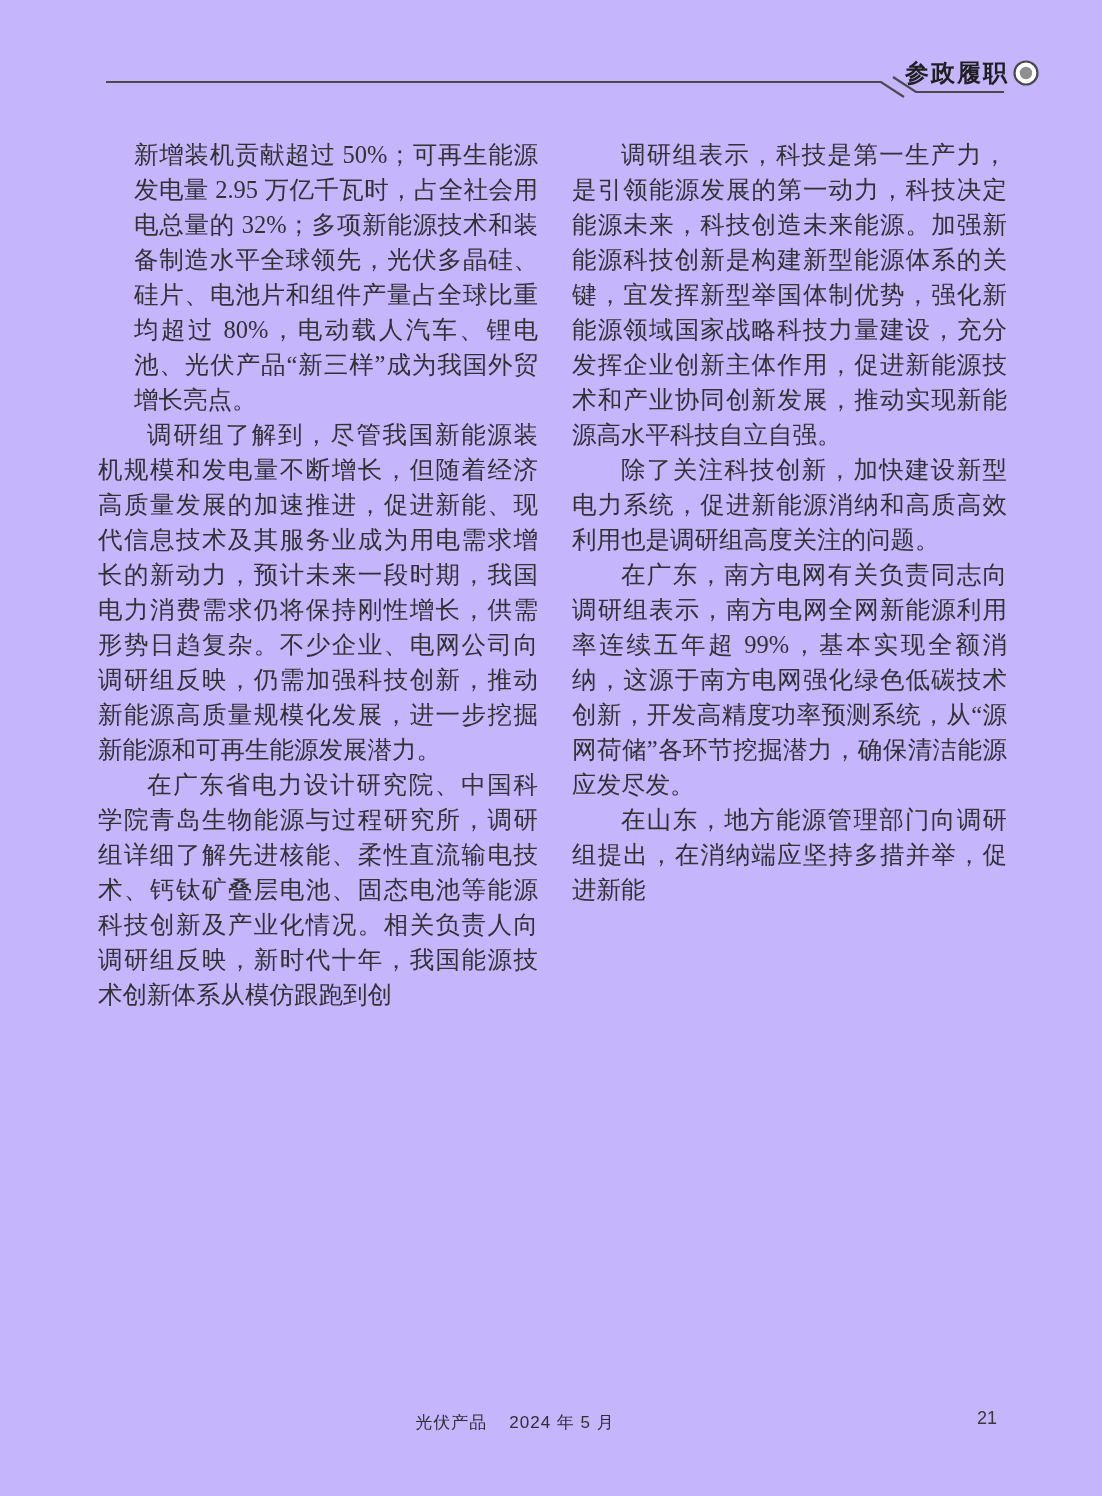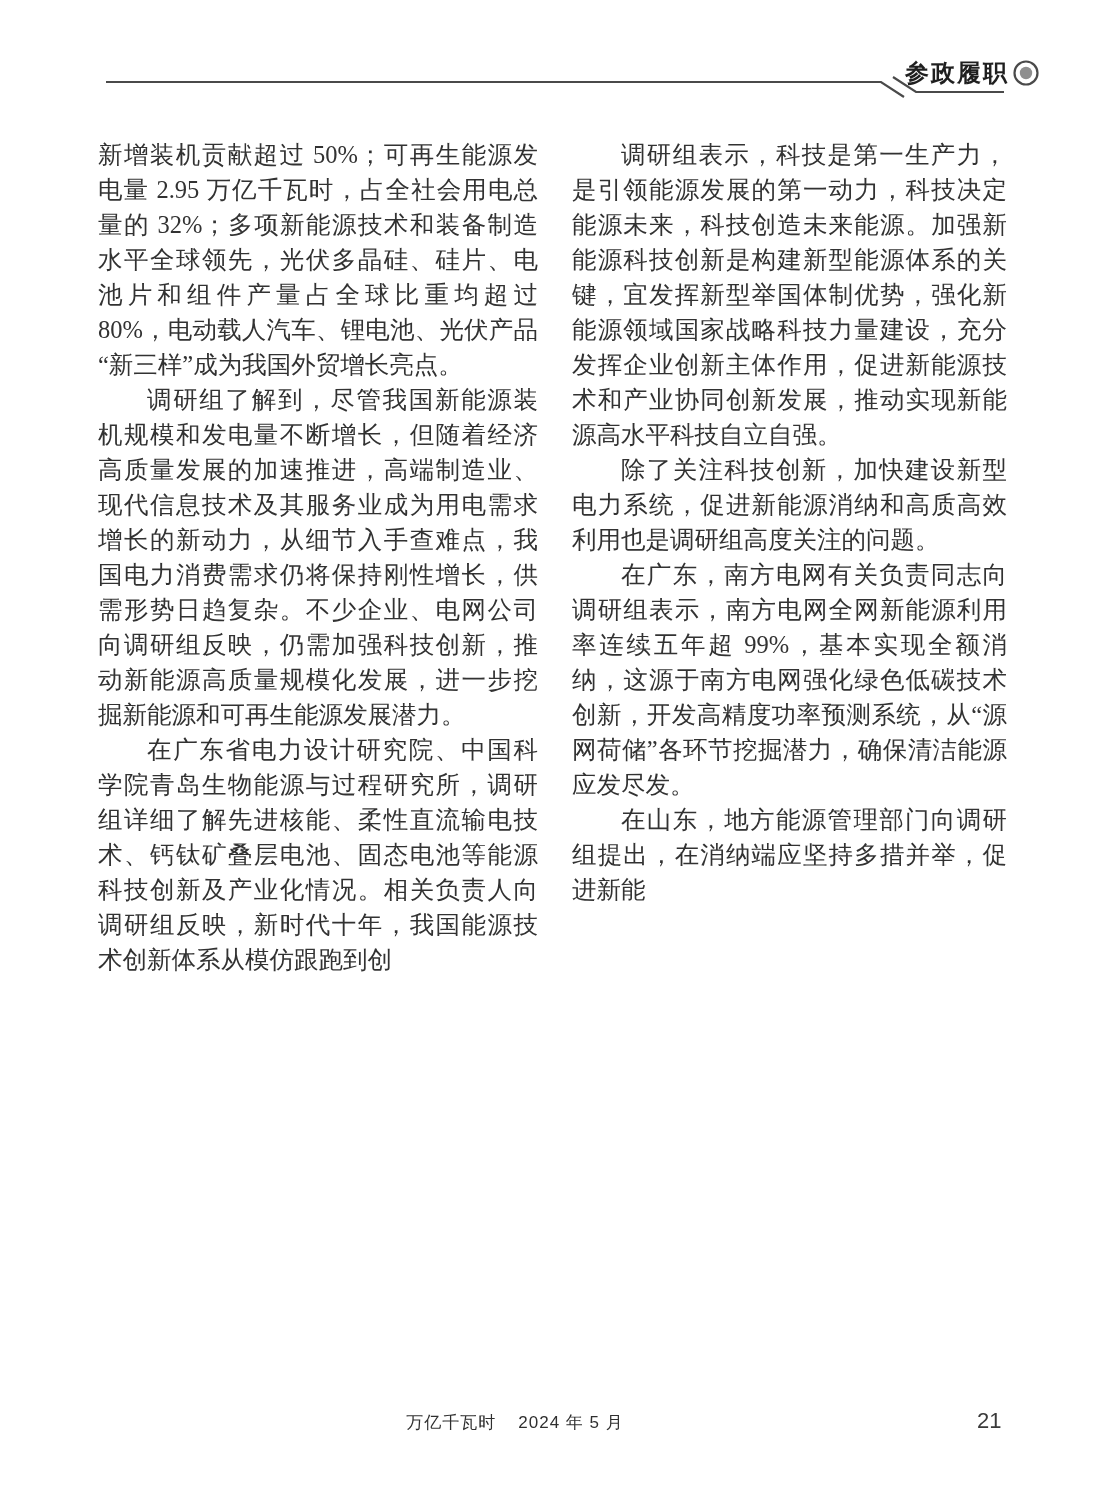--- a/index.html
+++ b/index.html
@@ -5,21 +5,21 @@
   * { margin: 0; padding: 0; box-sizing: border-box; }
   html, body { background: #e8e8e8; }
   body {
     width: 1102px; height: 1496px;
     position: relative;
     font-family: "Liberation Serif", "DejaVu Serif", serif;
   }
   .page {
     position: absolute; inset: 0;
     width: 1102px; height: 1496px;
-    background: #ffffff;
+    background: #c4b5fd;
     overflow: hidden;
   }
 
   
   .header-rule-svg {
     position: absolute; left: 0; top: 0;
     width: 1102px; height: 130px;
     display: block;
   }
   .section-label {
@@ -39,38 +39,38 @@
   .column {
     position: absolute; top: 137px;
     font-size: 24.5px; line-height: 35px;
     color: #323232;
     text-align: justify;
     text-justify: inter-character;
   }
   .column-left  { left: 98px;  width: 440px; }
   .column-right { left: 572px; width: 435px; }
   .column p { margin: 0; text-indent: 2em; }
-  .column p.flow-continuation { text-indent: 0; }
+  .column p.flow-continuation { text-indent: 0; margin-left: 36px; }
 
   
   .footer-center {
     position: absolute; top: 1411px; left: 0;
     width: 1102px;
     display: flex; justify-content: center; align-items: baseline;
     gap: 22px;
     transform: translateX(-36px);
     font-family: "Liberation Sans", "DejaVu Sans", sans-serif;
     font-size: 17px; color: #2f2f2f;
     letter-spacing: 1px;
     white-space: nowrap;
   }
   .page-number {
     position: absolute; top: 1408px; left: 977px;
     font-family: "Liberation Sans", "DejaVu Sans", sans-serif;
-    font-size: 22px; color: #3a3a3a;
+    font-size: 18px; color: #3a3a3a;
   }
 </style>
 </head>
 <body>
 
 <div class="page">
 
   <svg class="header-rule-svg" viewBox="0 0 1102 130" xmlns="http://www.w3.org/2000/svg" aria-hidden="true">
     <path d="M106,82 H881 L904,97" fill="none" stroke="#4a4a4a" stroke-width="2.2"></path>
     <path d="M893,77 L916,92 H1004" fill="none" stroke="#4a4a4a" stroke-width="2.2"></path>
@@ -78,30 +78,30 @@
 
   <div class="section-label">参政履职</div>
 
   <svg class="section-bullet-svg" viewBox="0 0 28 28" xmlns="http://www.w3.org/2000/svg" aria-hidden="true">
     <circle cx="14" cy="14" r="11.5" fill="#ffffff" stroke="#4a4a4a" stroke-width="2.2"></circle>
     <circle cx="14" cy="14" r="6.2" fill="#8e8e8e"></circle>
   </svg>
 
   <div class="column column-left">
     <p class="flow-continuation">新增装机贡献超过 50%；可再生能源发电量 2.95 万亿千瓦时，占全社会用电总量的 32%；多项新能源技术和装备制造水平全球领先，光伏多晶硅、硅片、电池片和组件产量占全球比重均超过 80%，电动载人汽车、锂电池、光伏产品“新三样”成为我国外贸增长亮点。</p>
-    <p>调研组了解到，尽管我国新能源装机规模和发电量不断增长，但随着经济高质量发展的加速推进，高端制造业、现代信息技术及其服务业成为用电需求增长的新动力，从细节入手查难点，我国电力消费需求仍将保持刚性增长，供需形势日趋复杂。不少企业、电网公司向调研组反映，仍需加强科技创新，推动新能源高质量规模化发展，进一步挖掘新能源和可再生能源发展潜力。</p>
+    <p>调研组了解到，尽管我国新能源装机规模和发电量不断增长，但随着经济高质量发展的加速推进，促进新能、现代信息技术及其服务业成为用电需求增长的新动力，预计未来一段时期，我国电力消费需求仍将保持刚性增长，供需形势日趋复杂。不少企业、电网公司向调研组反映，仍需加强科技创新，推动新能源高质量规模化发展，进一步挖掘新能源和可再生能源发展潜力。</p>
     <p>在广东省电力设计研究院、中国科学院青岛生物能源与过程研究所，调研组详细了解先进核能、柔性直流输电技术、钙钛矿叠层电池、固态电池等能源科技创新及产业化情况。相关负责人向调研组反映，新时代十年，我国能源技术创新体系从模仿跟跑到创</p>
   </div>
 
   <div class="column column-right">
     <p>调研组表示，科技是第一生产力，是引领能源发展的第一动力，科技决定能源未来，科技创造未来能源。加强新能源科技创新是构建新型能源体系的关键，宜发挥新型举国体制优势，强化新能源领域国家战略科技力量建设，充分发挥企业创新主体作用，促进新能源技术和产业协同创新发展，推动实现新能源高水平科技自立自强。</p>
     <p>除了关注科技创新，加快建设新型电力系统，促进新能源消纳和高质高效利用也是调研组高度关注的问题。</p>
     <p>在广东，南方电网有关负责同志向调研组表示，南方电网全网新能源利用率连续五年超 99%，基本实现全额消纳，这源于南方电网强化绿色低碳技术创新，开发高精度功率预测系统，从“源网荷储”各环节挖掘潜力，确保清洁能源应发尽发。</p>
     <p>在山东，地方能源管理部门向调研组提出，在消纳端应坚持多措并举，促进新能</p>
   </div>
 
   <div class="footer-center">
-    <span>万亿千瓦时</span>
+    <span>光伏产品</span>
     <span>2024 年 5 月</span>
   </div>
   <div class="page-number">21</div>
 
 </div>
 
 </body></html>

